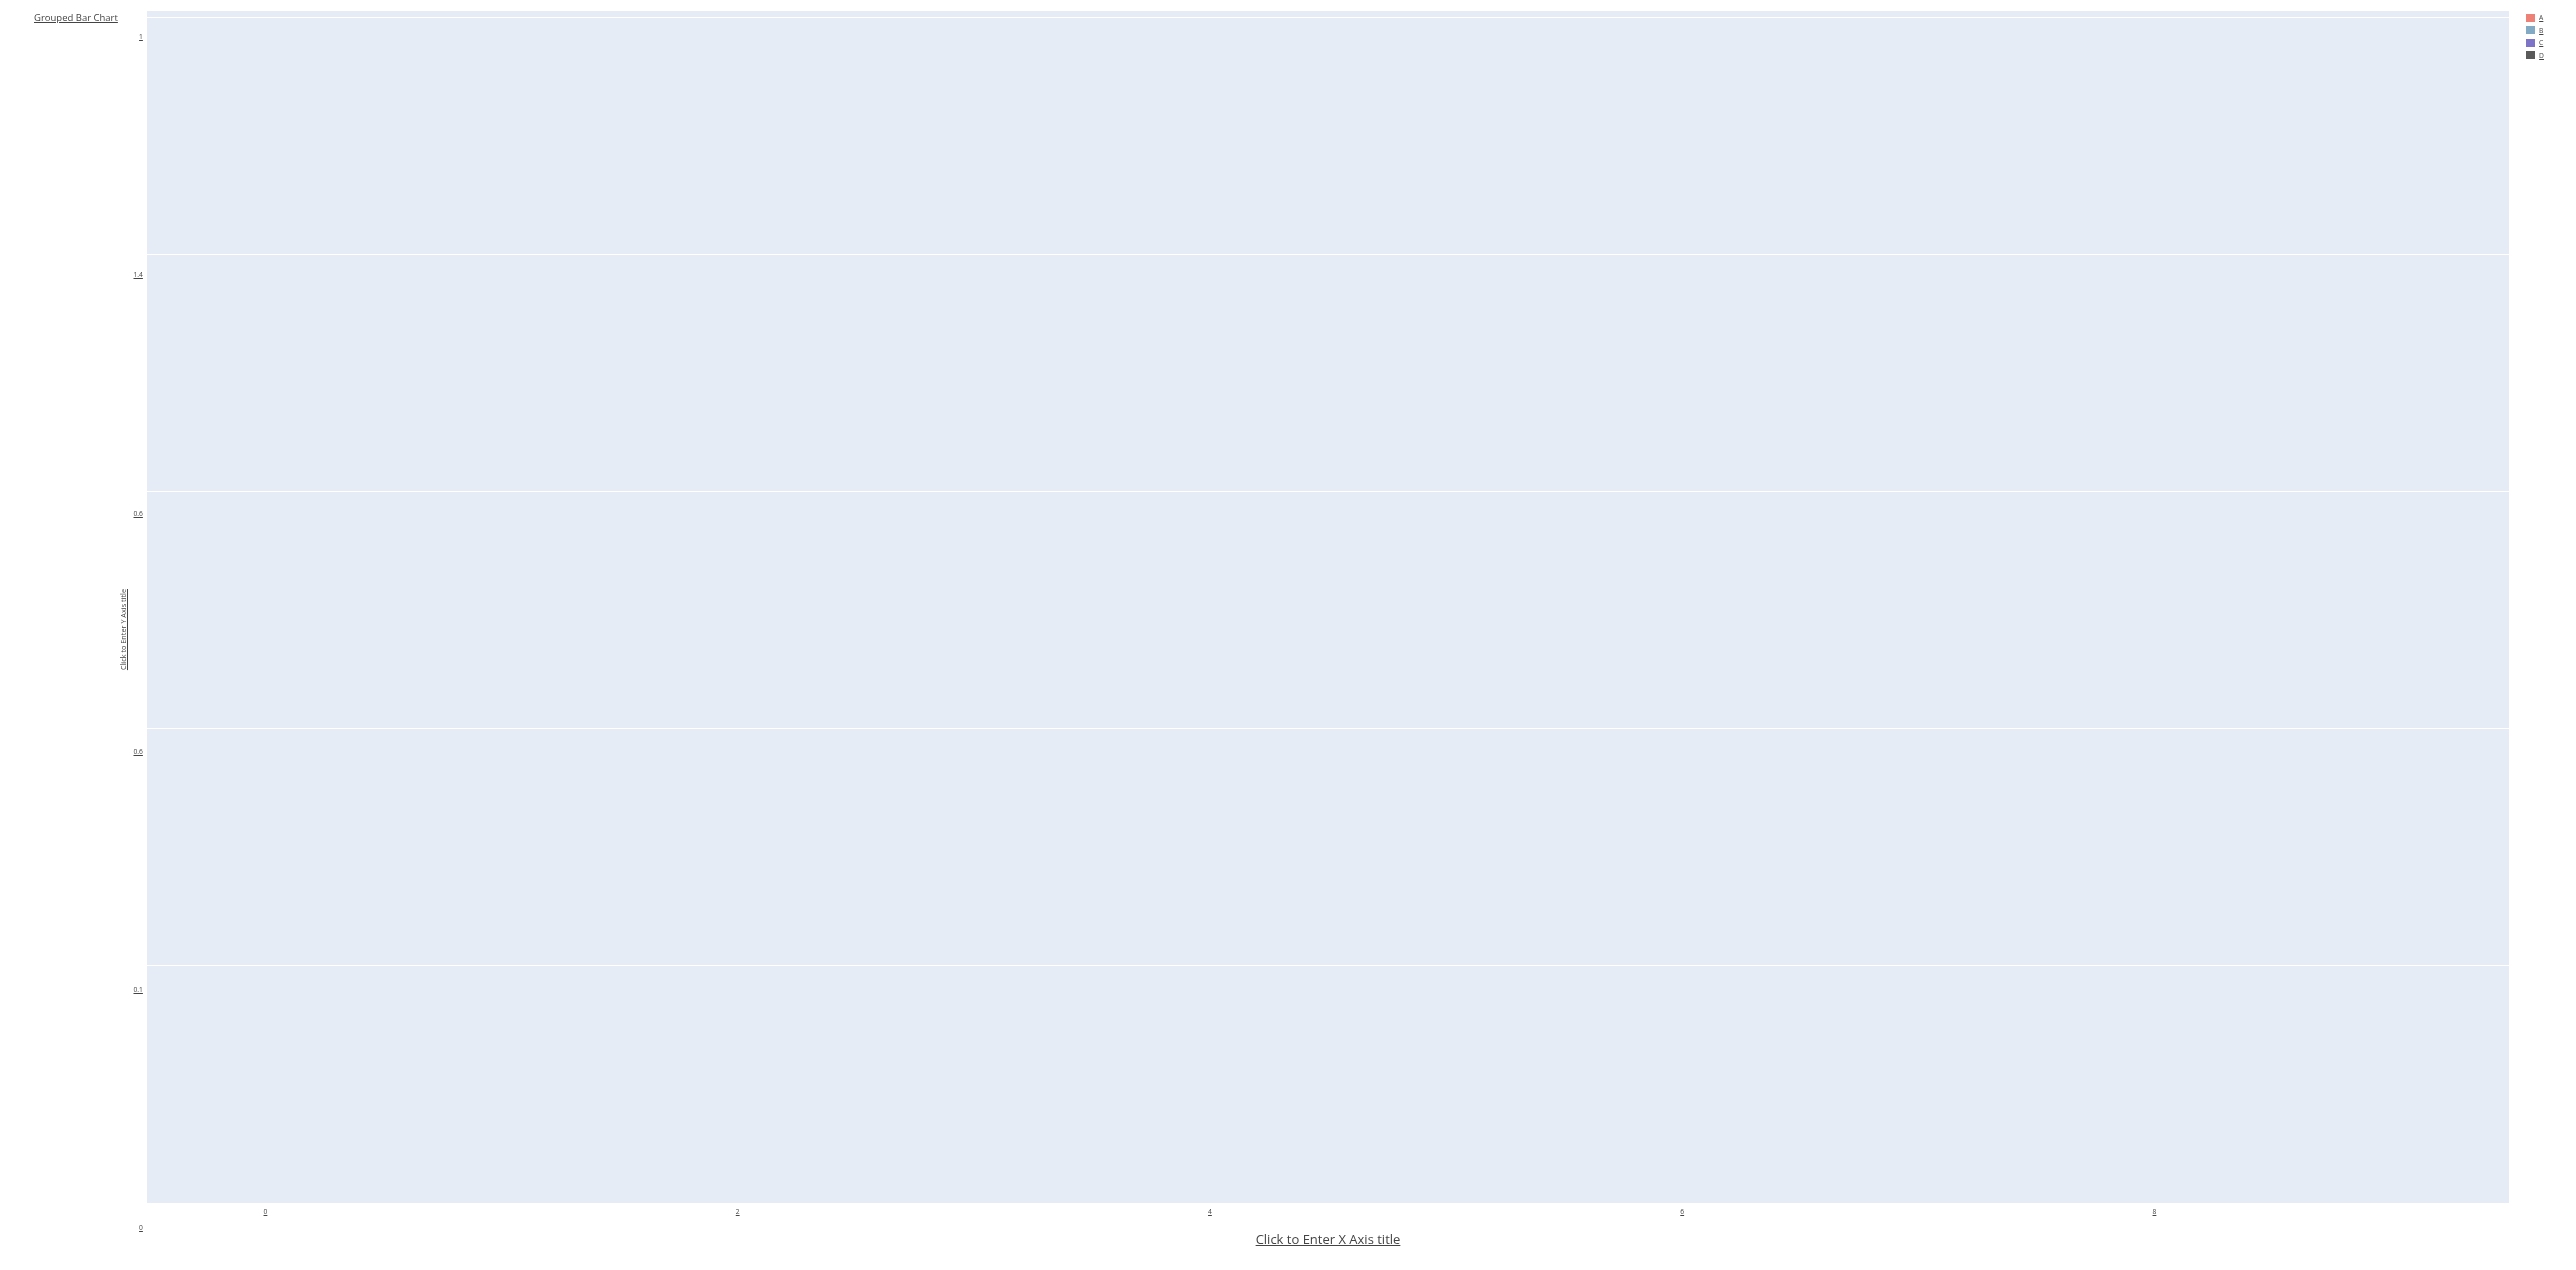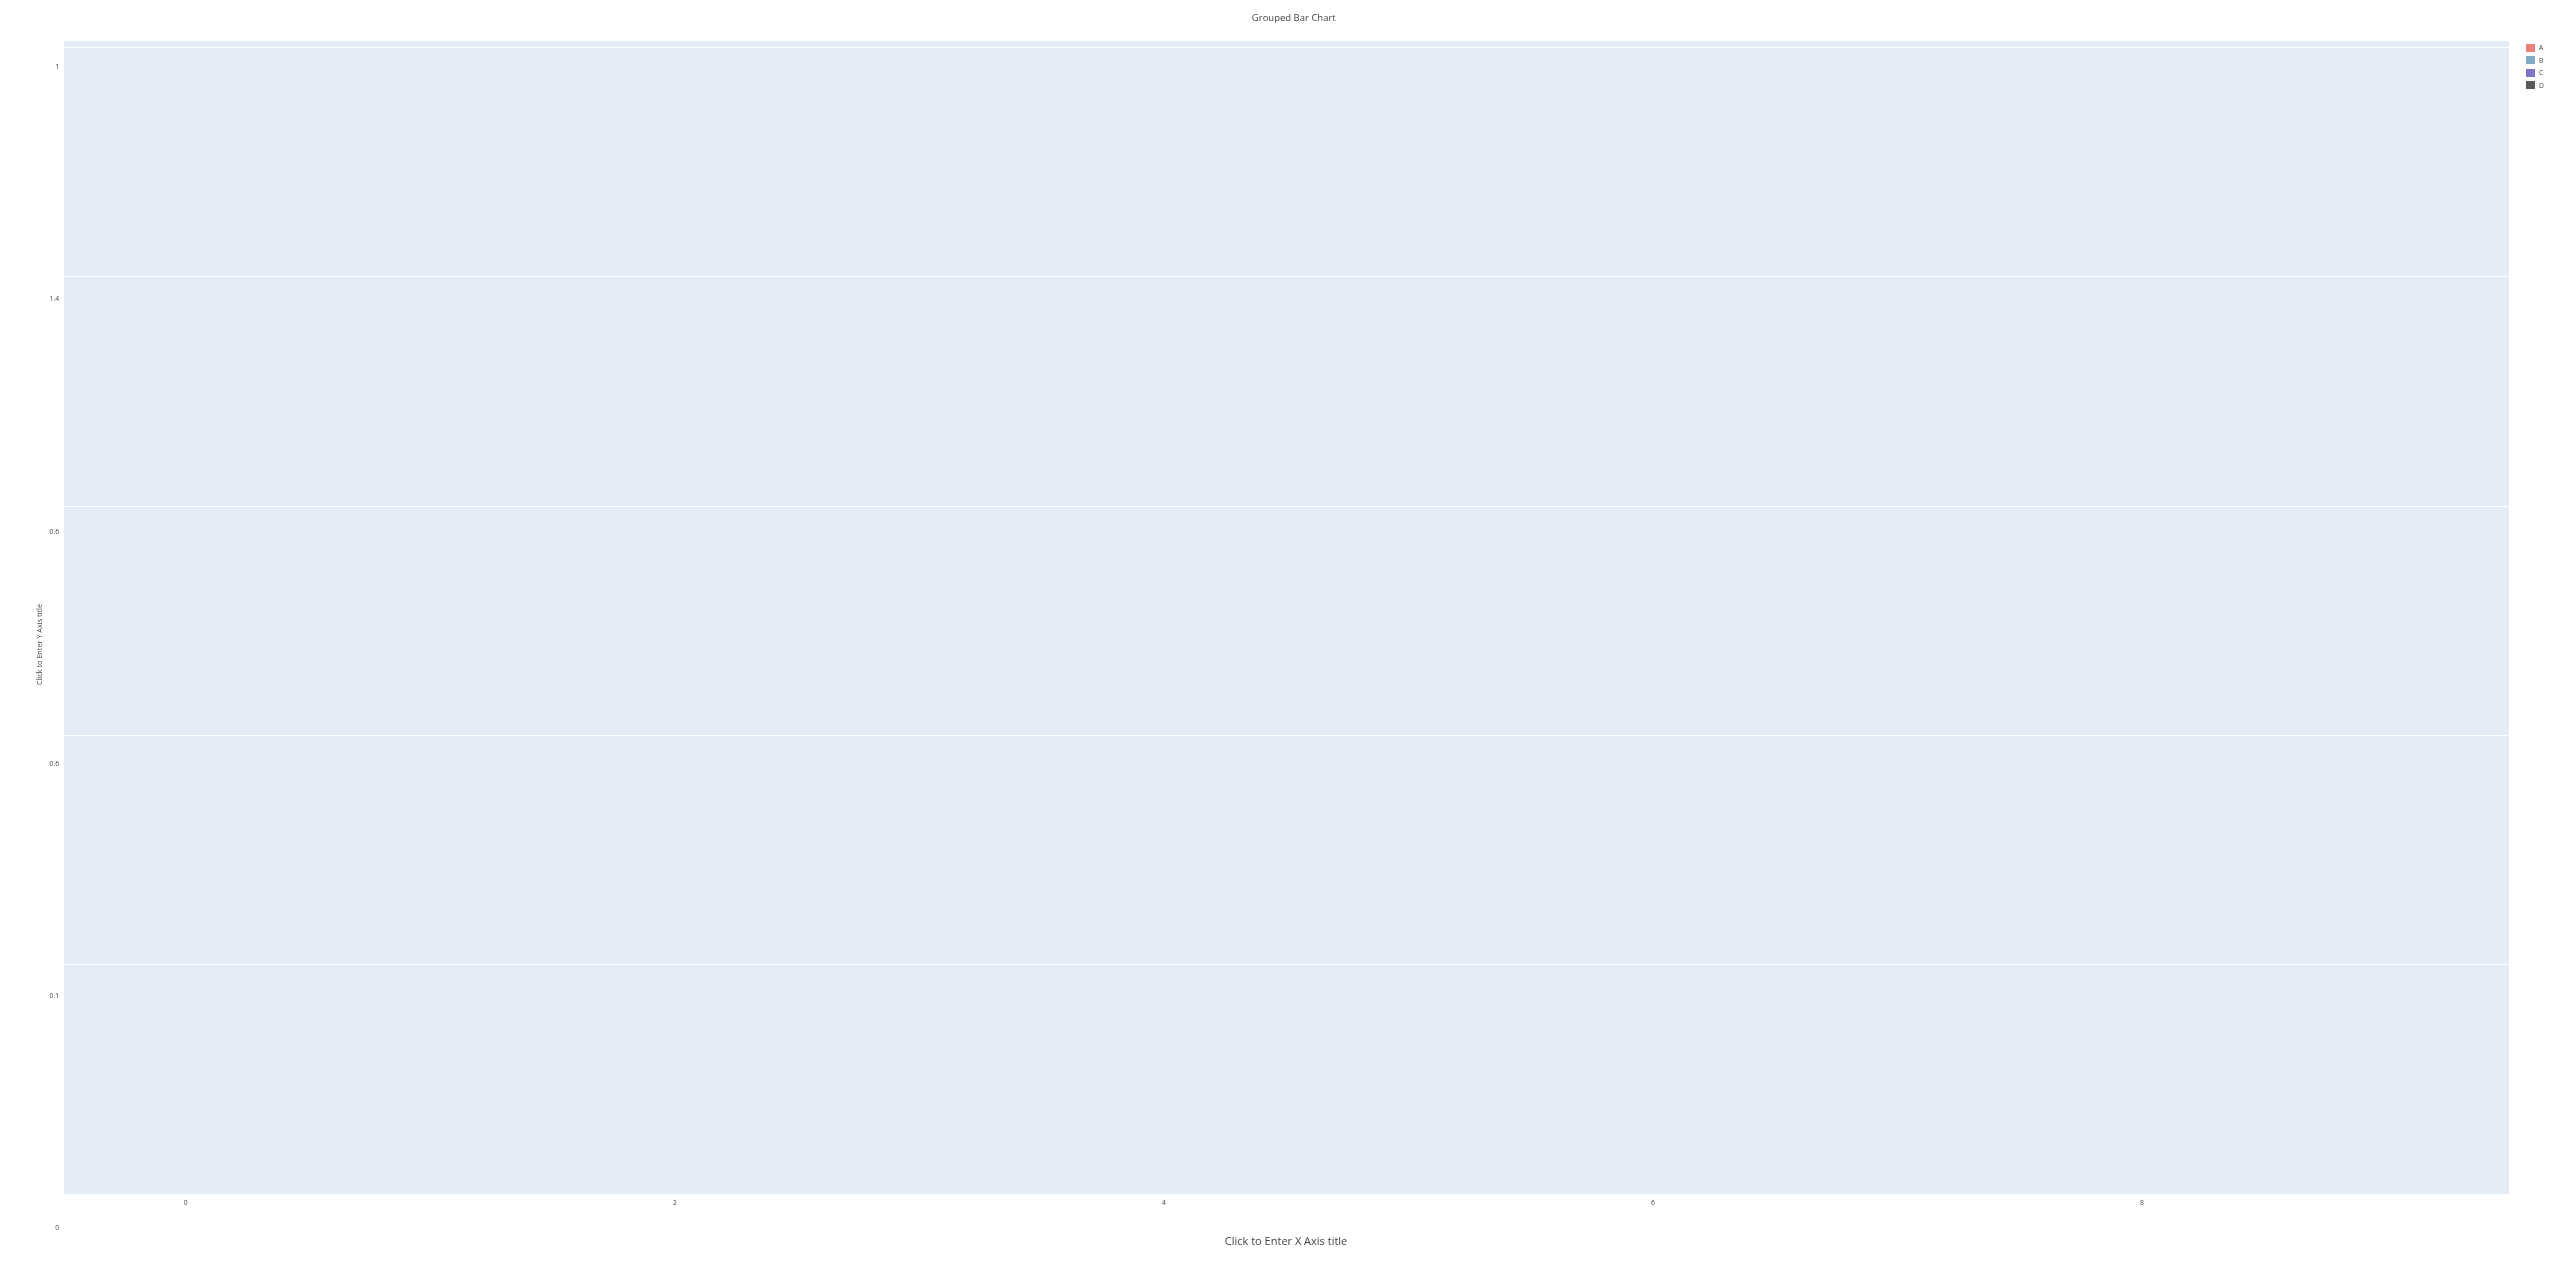--- a/index.html
+++ b/index.html
@@ -9,22 +9,23 @@
       color: #444;
       width: 100%;
       height: 100vh;
       display: flex;
       flex-direction: column;
     }
     .chart-container {
       width: 100%;
       height: 100%;
       display: flex;
-      flex-direction: column;
+      flex-direction: row;
       padding: 11.2px 22.4px 22.4px 34px;
+      text-decoration: underline;
     }
     .chart-title {
       text-align: center;
       font-size: 9.5px;
       font-weight: 400;
       color: #444;
       margin-bottom: 17px;
     }
     .chart-body {
       flex: 1;
@@ -104,23 +105,23 @@
       font-size: 6.7px;
       color: #444;
       padding-top: 3.4px;
     }
     .x-tick {
       flex: 1;
       text-align: center;
     }
     .x-axis-title {
       text-align: center;
-      font-size: 11px;
-      color: #444;
-      margin-top: 26px;
+      font-size: 13px;
+      color: #444;
+      margin-top: 14px;
     }
     .legend {
       display: flex;
       flex-direction: column;
       gap: 3.4px;
       padding-top: 2.2px;
       font-size: 6.7px;
       color: #444;
       min-width: 28px;
     }

